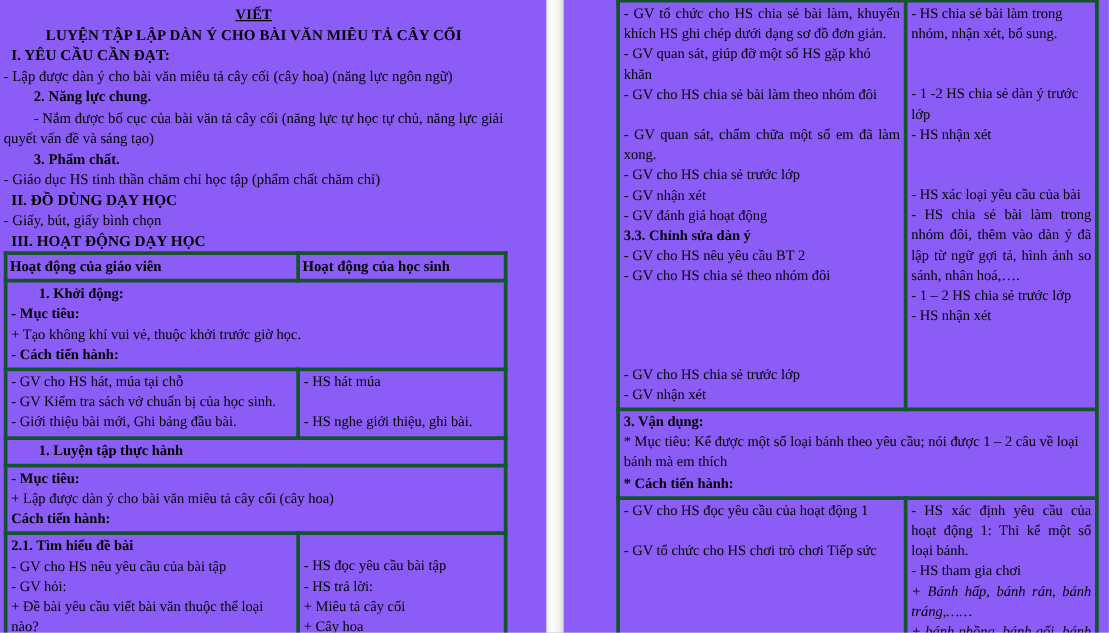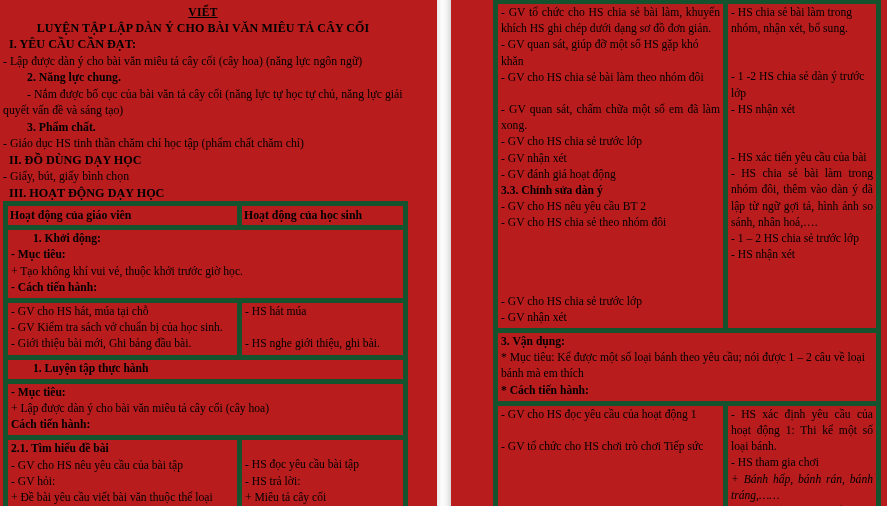--- a/index.html
+++ b/index.html
@@ -6,21 +6,21 @@
   body{
     width:887px;height:506px;
     background:#c9c9c9;
     font-family:"Liberation Serif","DejaVu Serif",serif;
     overflow:hidden;
     position:relative;
   }
   .spread{position:absolute;inset:0;display:flex;}
 
   .page{
-    background:#b91c1c;
+    background:#8b5cf6;
     position:relative;
     overflow:hidden;
     box-sizing:border-box;
   }
   .page-left{width:437px;height:506px;padding:2px 34px 0 3px;}
   .gutter{width:14px;height:506px;
     background:linear-gradient(to right,#e9e9e9 0%,#fdfdfd 35%,#f2f2f2 70%,#d8d8d8 100%);}
   .page-right{width:436px;height:506px;padding:0 11px 0 42px;}
 
   
@@ -38,21 +38,21 @@
   .para{font-size:11.8px;line-height:16.5px;}
   .para-flow{font-size:11.8px;line-height:16.5px;margin-left:0;}
 
   
   table.lp{
     border-collapse:collapse;
     width:100%;
     table-layout:fixed;
   }
   table.lp td,table.lp th{
-    border:5px solid #14532d;
+    border:3px solid #14532d;
     vertical-align:top;
     padding:1px 3px 2px 3px;
     font-size:11.6px;
     line-height:16.2px;
     font-weight:normal;
   }
   table.lp th{text-align:left;font-weight:bold;font-size:11.8px;padding:1px 2px 2px;}
   .l-c1{width:234px;} .l-c2{width:166px;}
   .r-c1{width:230px;} .r-c2{width:153px;}
   .b{font-weight:bold;}
@@ -180,21 +180,21 @@
           <span class="sp4"></span>
           <div>- GV cho HS chia sẻ trước lớp</div>
           <div>- GV nhận xét</div>
         </td>
         <td>
           <div>- HS chia sẻ bài làm trong nhóm, nhận xét, bổ sung.</div>
           <span class="sp2"></span>
           <div>- 1 -2 HS chia sẻ dàn ý trước lớp</div>
           <div>- HS nhận xét</div>
           <span class="sp2"></span>
-          <div>- HS xác tiến yêu cầu của bài</div>
+          <div>- HS xác loại yêu cầu của bài</div>
           <div class="just">- HS chia sẻ bài làm trong nhóm đôi, thêm vào dàn ý đã lập từ ngữ gợi tả, hình ảnh so sánh, nhân hoá,….</div>
           <div>- 1 – 2 HS chia sẻ trước lớp</div>
           <div>- HS nhận xét</div>
         </td>
       </tr>
 
       <tr>
         <td colspan="2">
           <div class="b">3. Vận dụng:</div>
           <div>* Mục tiêu: Kể được một số loại bánh theo yêu cầu; nói được 1 – 2 câu về loại bánh mà em thích</div>

